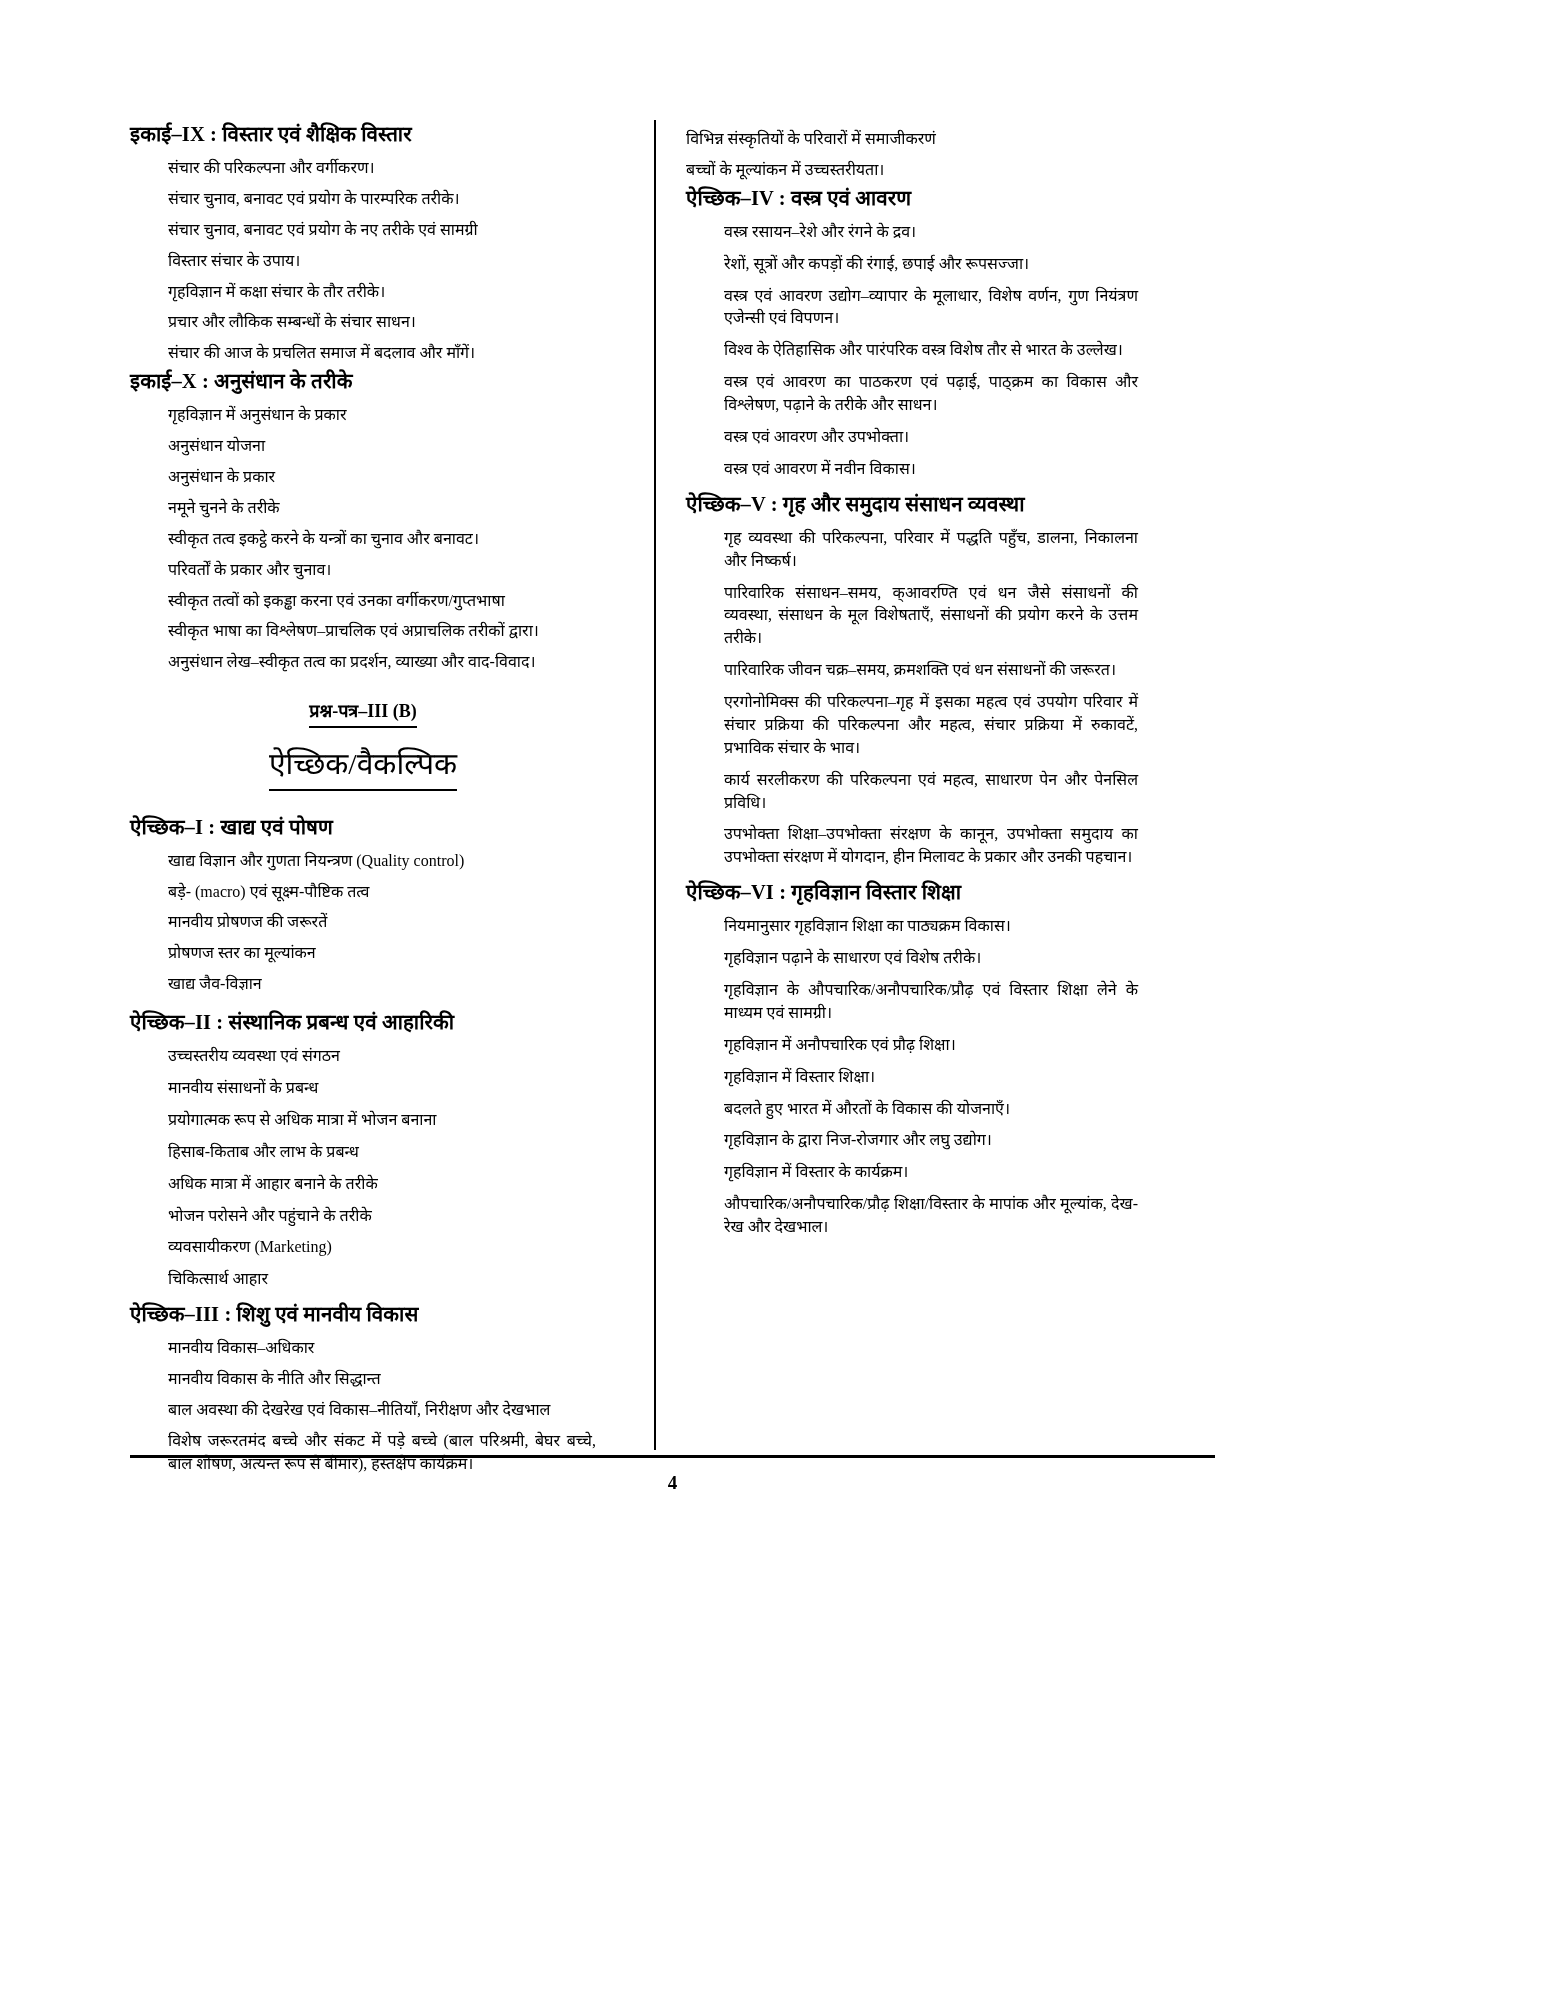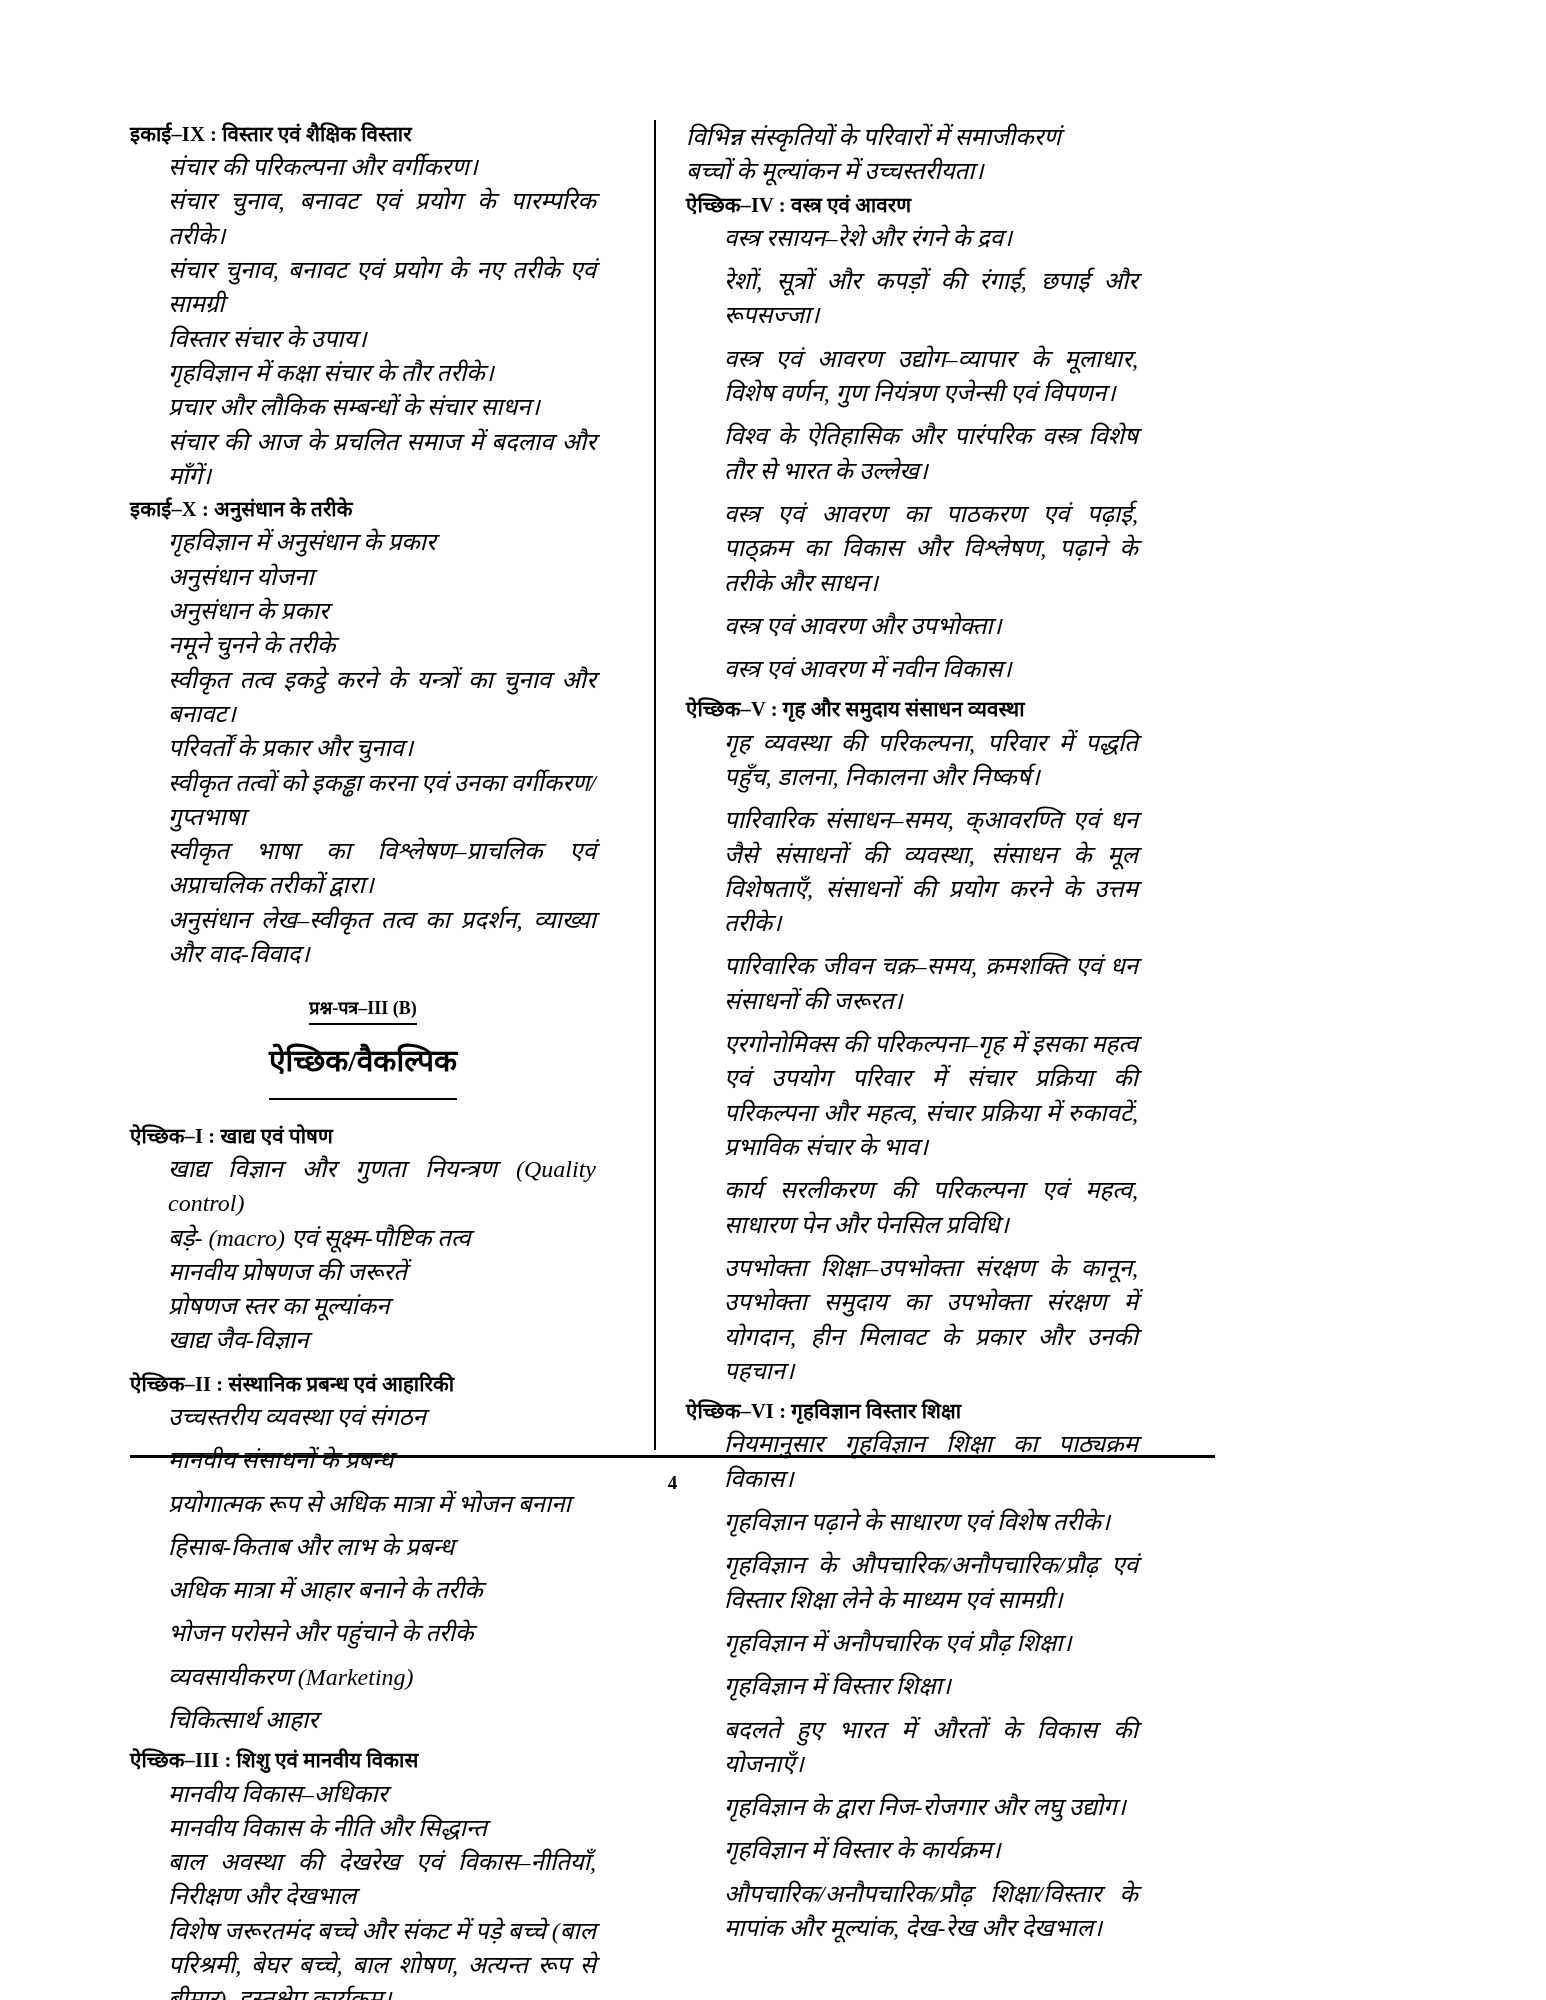--- a/index.html
+++ b/index.html
@@ -47,26 +47,25 @@
     flex: 0 0 auto;
   }
   .unit-head {
     font-weight: bold;
     font-size: 20.5px;
     line-height: 1.42;
     margin: 0 0 1px 0;
     letter-spacing: 0.1px;
   }
   .item {
-    font-size: 24px;
+    font-size: 16px;
     line-height: 1.43;
-    margin: 0 0 0 38px;
+    margin: 8px 0 0 38px;
     text-align: justify;
     text-justify: inter-word;
-    font-style: italic;
   }
   .item.loose {
     margin-bottom: 9px;
   }
   .blk {
     margin-bottom: 6px;
   }
   .blk-tight {
     margin-bottom: 2px;
   }
@@ -81,24 +80,24 @@
     border-bottom: 2px solid #000;
     padding-bottom: 2px;
     line-height: 1.3;
   }
   .center-title2 {
     text-align: center;
     margin: 16px 0 22px 0;
   }
   .center-title2 .t2 {
     display: inline-block;
-    font-weight: bold;
+    font-weight: normal;
     font-size: 30px;
     border-bottom: 2.5px solid #000;
-    padding-bottom: 18px;
+    padding-bottom: 6px;
     line-height: 1.3;
   }
   .footer-rule {
     position: absolute;
     left: 130px;
     top: 1455px;
     width: 1085px;
     border-top: 3px solid #000;
   }
   .page-number {

